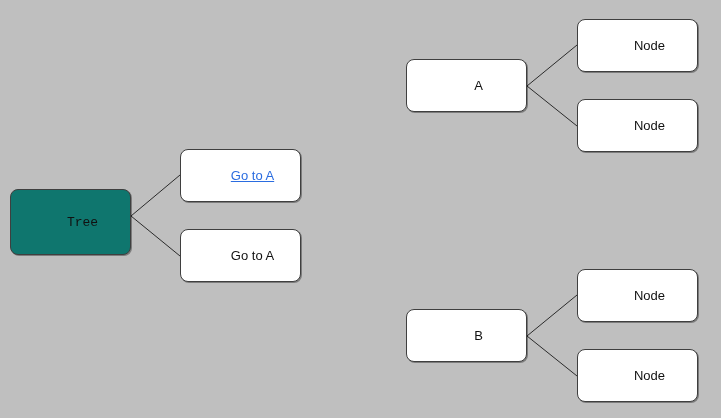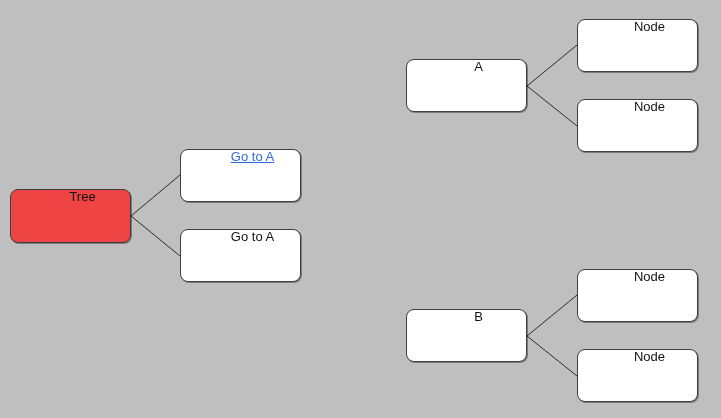--- a/index.html
+++ b/index.html
@@ -27,20 +27,21 @@
     height: 418px;
     pointer-events: none;
   }
   .node {
     position: absolute;
     box-sizing: border-box;
     background: #ffffff;
     border: 1px solid #3f3f3f;
     border-radius: 8px;
     display: flex;
+    align-items: center;
     justify-content: center;
     font-size: 13px;
     color: #111111;
     line-height: 1;
     box-shadow: 1px 1px 0 rgba(0,0,0,0.35);
     padding-left: 24px;
   }
   .node-label {
     display: block;
     text-align: center;
@@ -60,21 +61,21 @@
   <svg id="edges" width="721" height="418" viewBox="0 0 721 418" xmlns="http://www.w3.org/2000/svg">
       <line x1="131" y1="216" x2="180" y2="175" stroke="#2b2b2b" stroke-width="1"></line>
       <line x1="131" y1="216" x2="180" y2="256" stroke="#2b2b2b" stroke-width="1"></line>
       <line x1="527" y1="86" x2="577" y2="45" stroke="#2b2b2b" stroke-width="1"></line>
       <line x1="527" y1="86" x2="577" y2="126" stroke="#2b2b2b" stroke-width="1"></line>
       <line x1="527" y1="336" x2="577" y2="295" stroke="#2b2b2b" stroke-width="1"></line>
       <line x1="527" y1="336" x2="577" y2="376" stroke="#2b2b2b" stroke-width="1"></line>
     </svg>
 
   <div id="nodes">
-      <div class="node" style="left: 10px; top: 189px; width: 121px; height: 54px; background: #ef4444; border-color: rgb(63, 63, 63);">
+      <div class="node" style="left: 10px; top: 189px; width: 121px; height: 66px; background: #0f766e; border-color: rgb(63, 63, 63); font-family: Liberation Mono, monospace;">
         <span class="node-label" style="color: rgb(17, 17, 17);">Tree</span>
       </div>
       <div class="node" style="left: 180px; top: 149px; width: 121px; height: 53px; background: rgb(255, 255, 255); border-color: rgb(63, 63, 63);">
         <span class="node-label link" style="color: rgb(42, 108, 224);">Go to A</span>
       </div>
       <div class="node" style="left: 180px; top: 229px; width: 121px; height: 53px; background: rgb(255, 255, 255); border-color: rgb(63, 63, 63);">
         <span class="node-label" style="color: rgb(17, 17, 17);">Go to A</span>
       </div>
       <div class="node" style="left: 406px; top: 59px; width: 121px; height: 53px; background: rgb(255, 255, 255); border-color: rgb(63, 63, 63);">
         <span class="node-label" style="color: rgb(17, 17, 17);">A</span>

